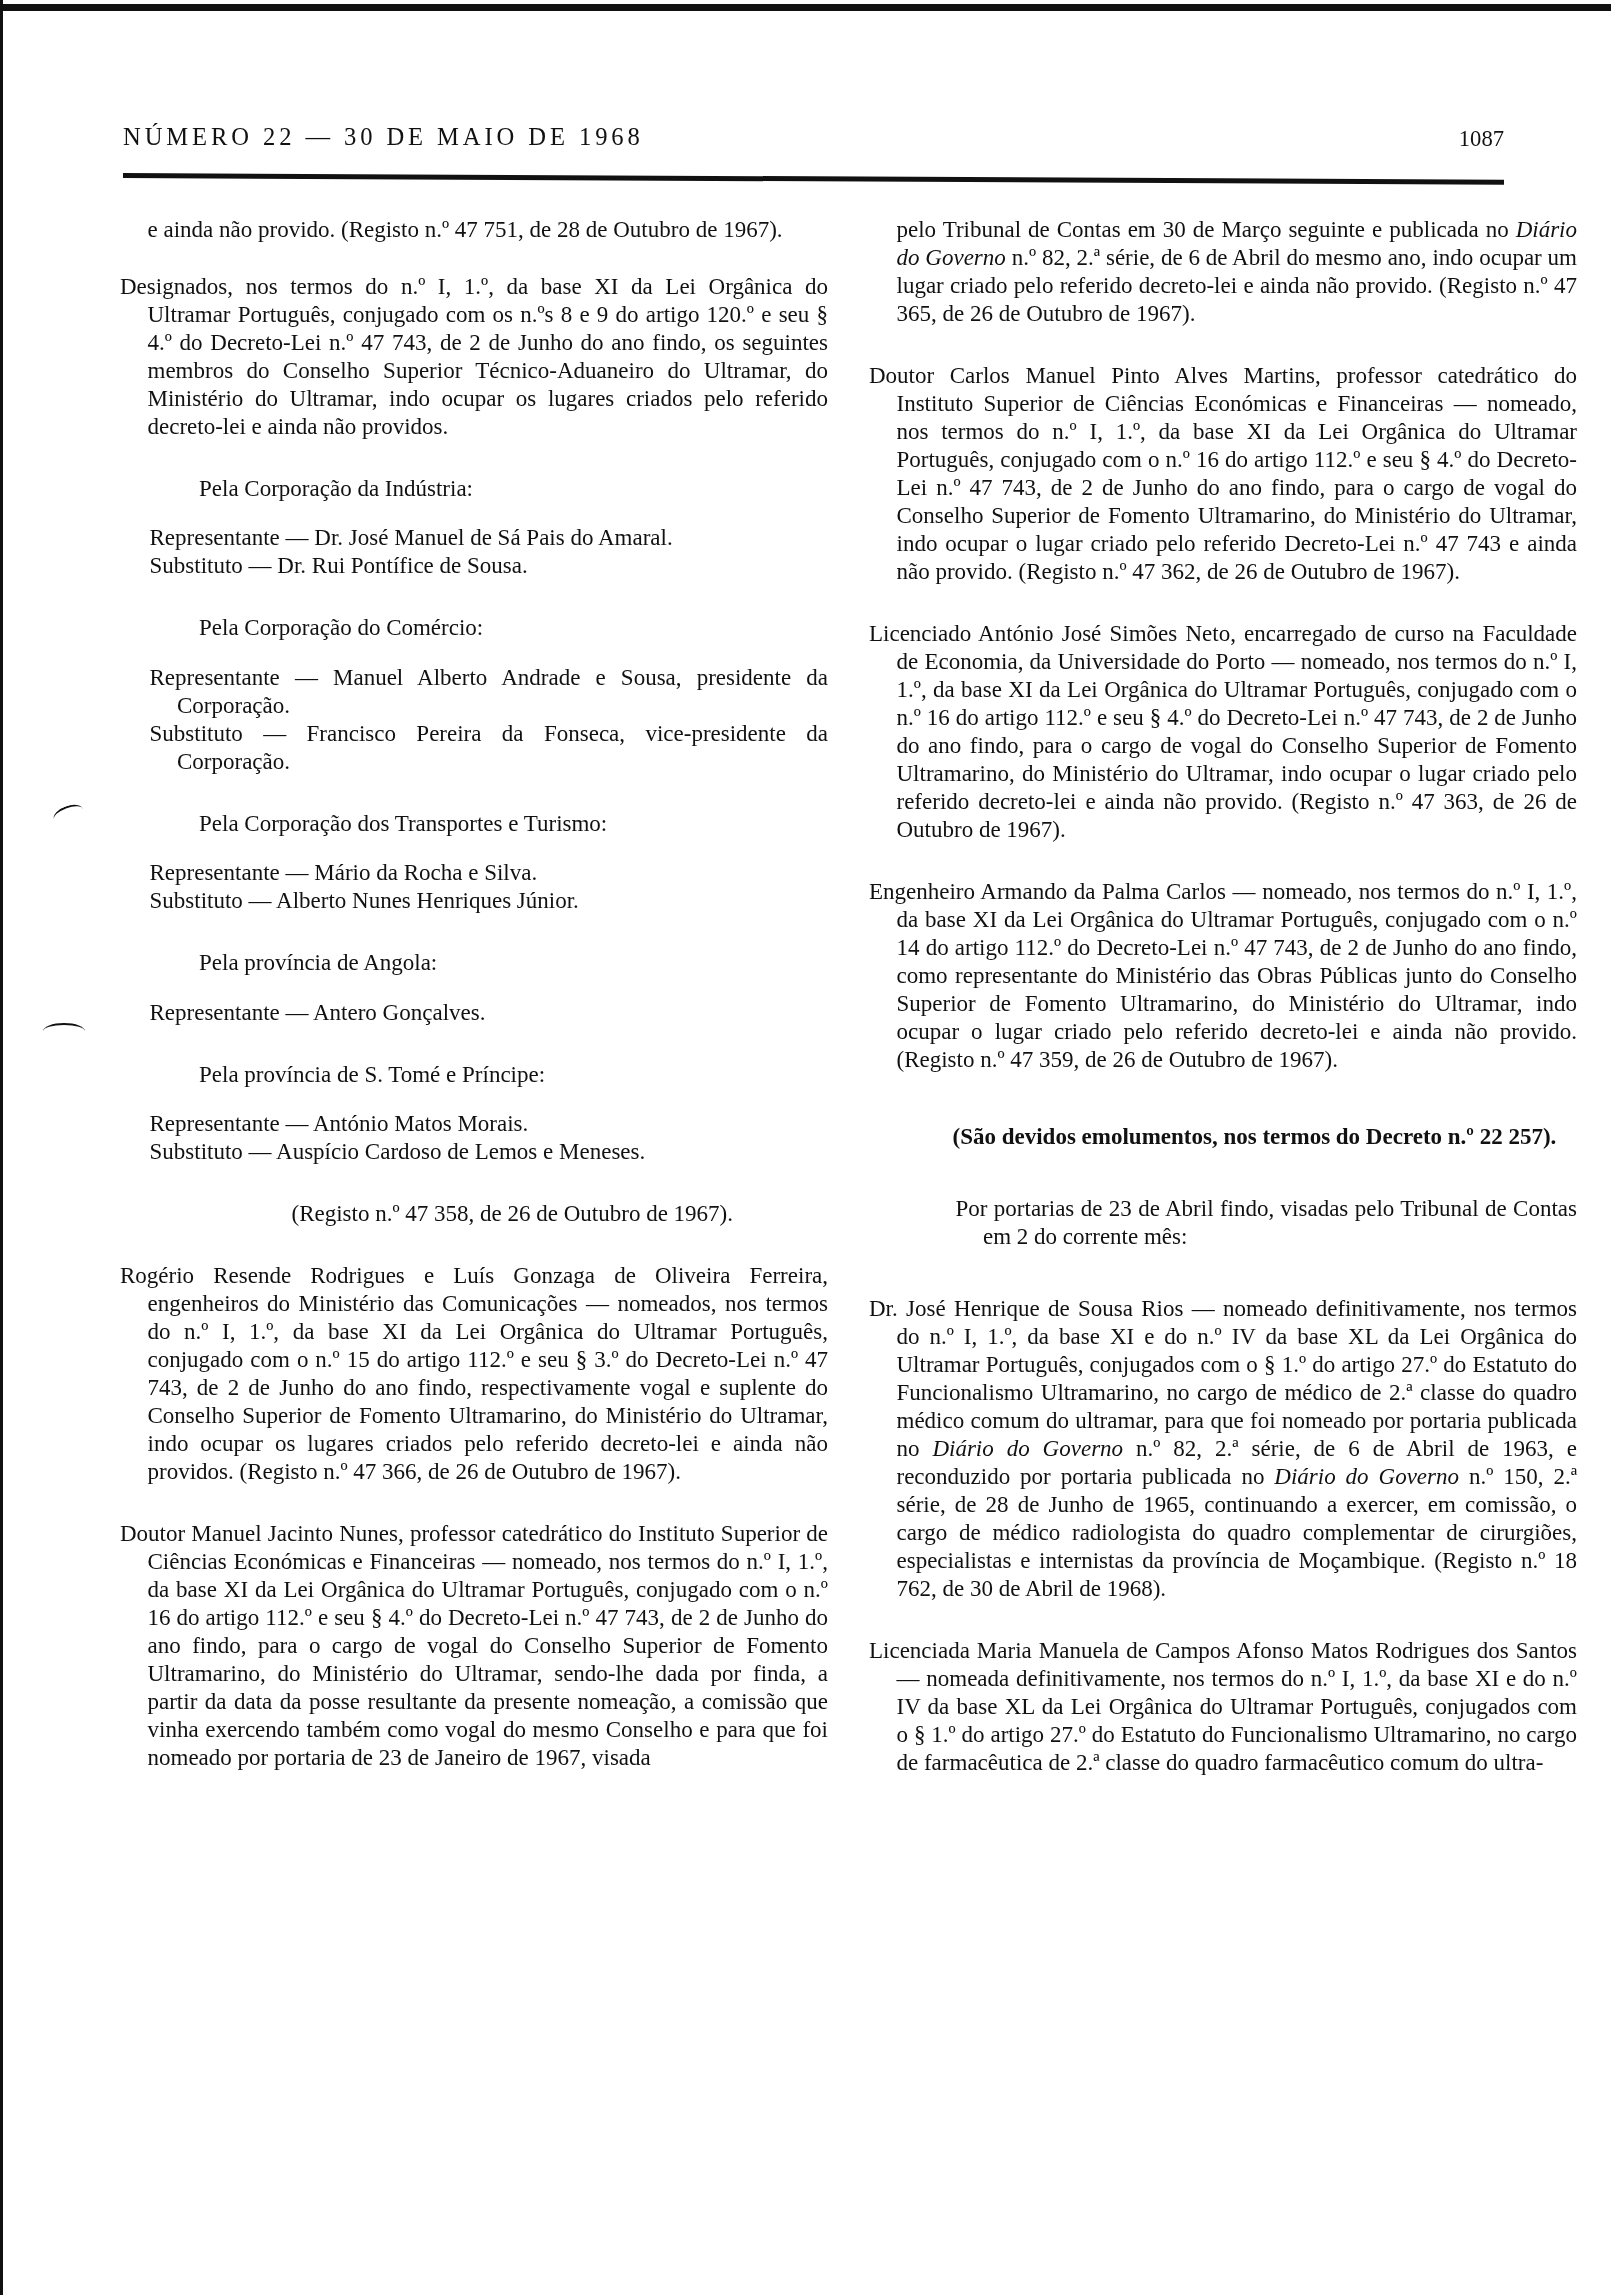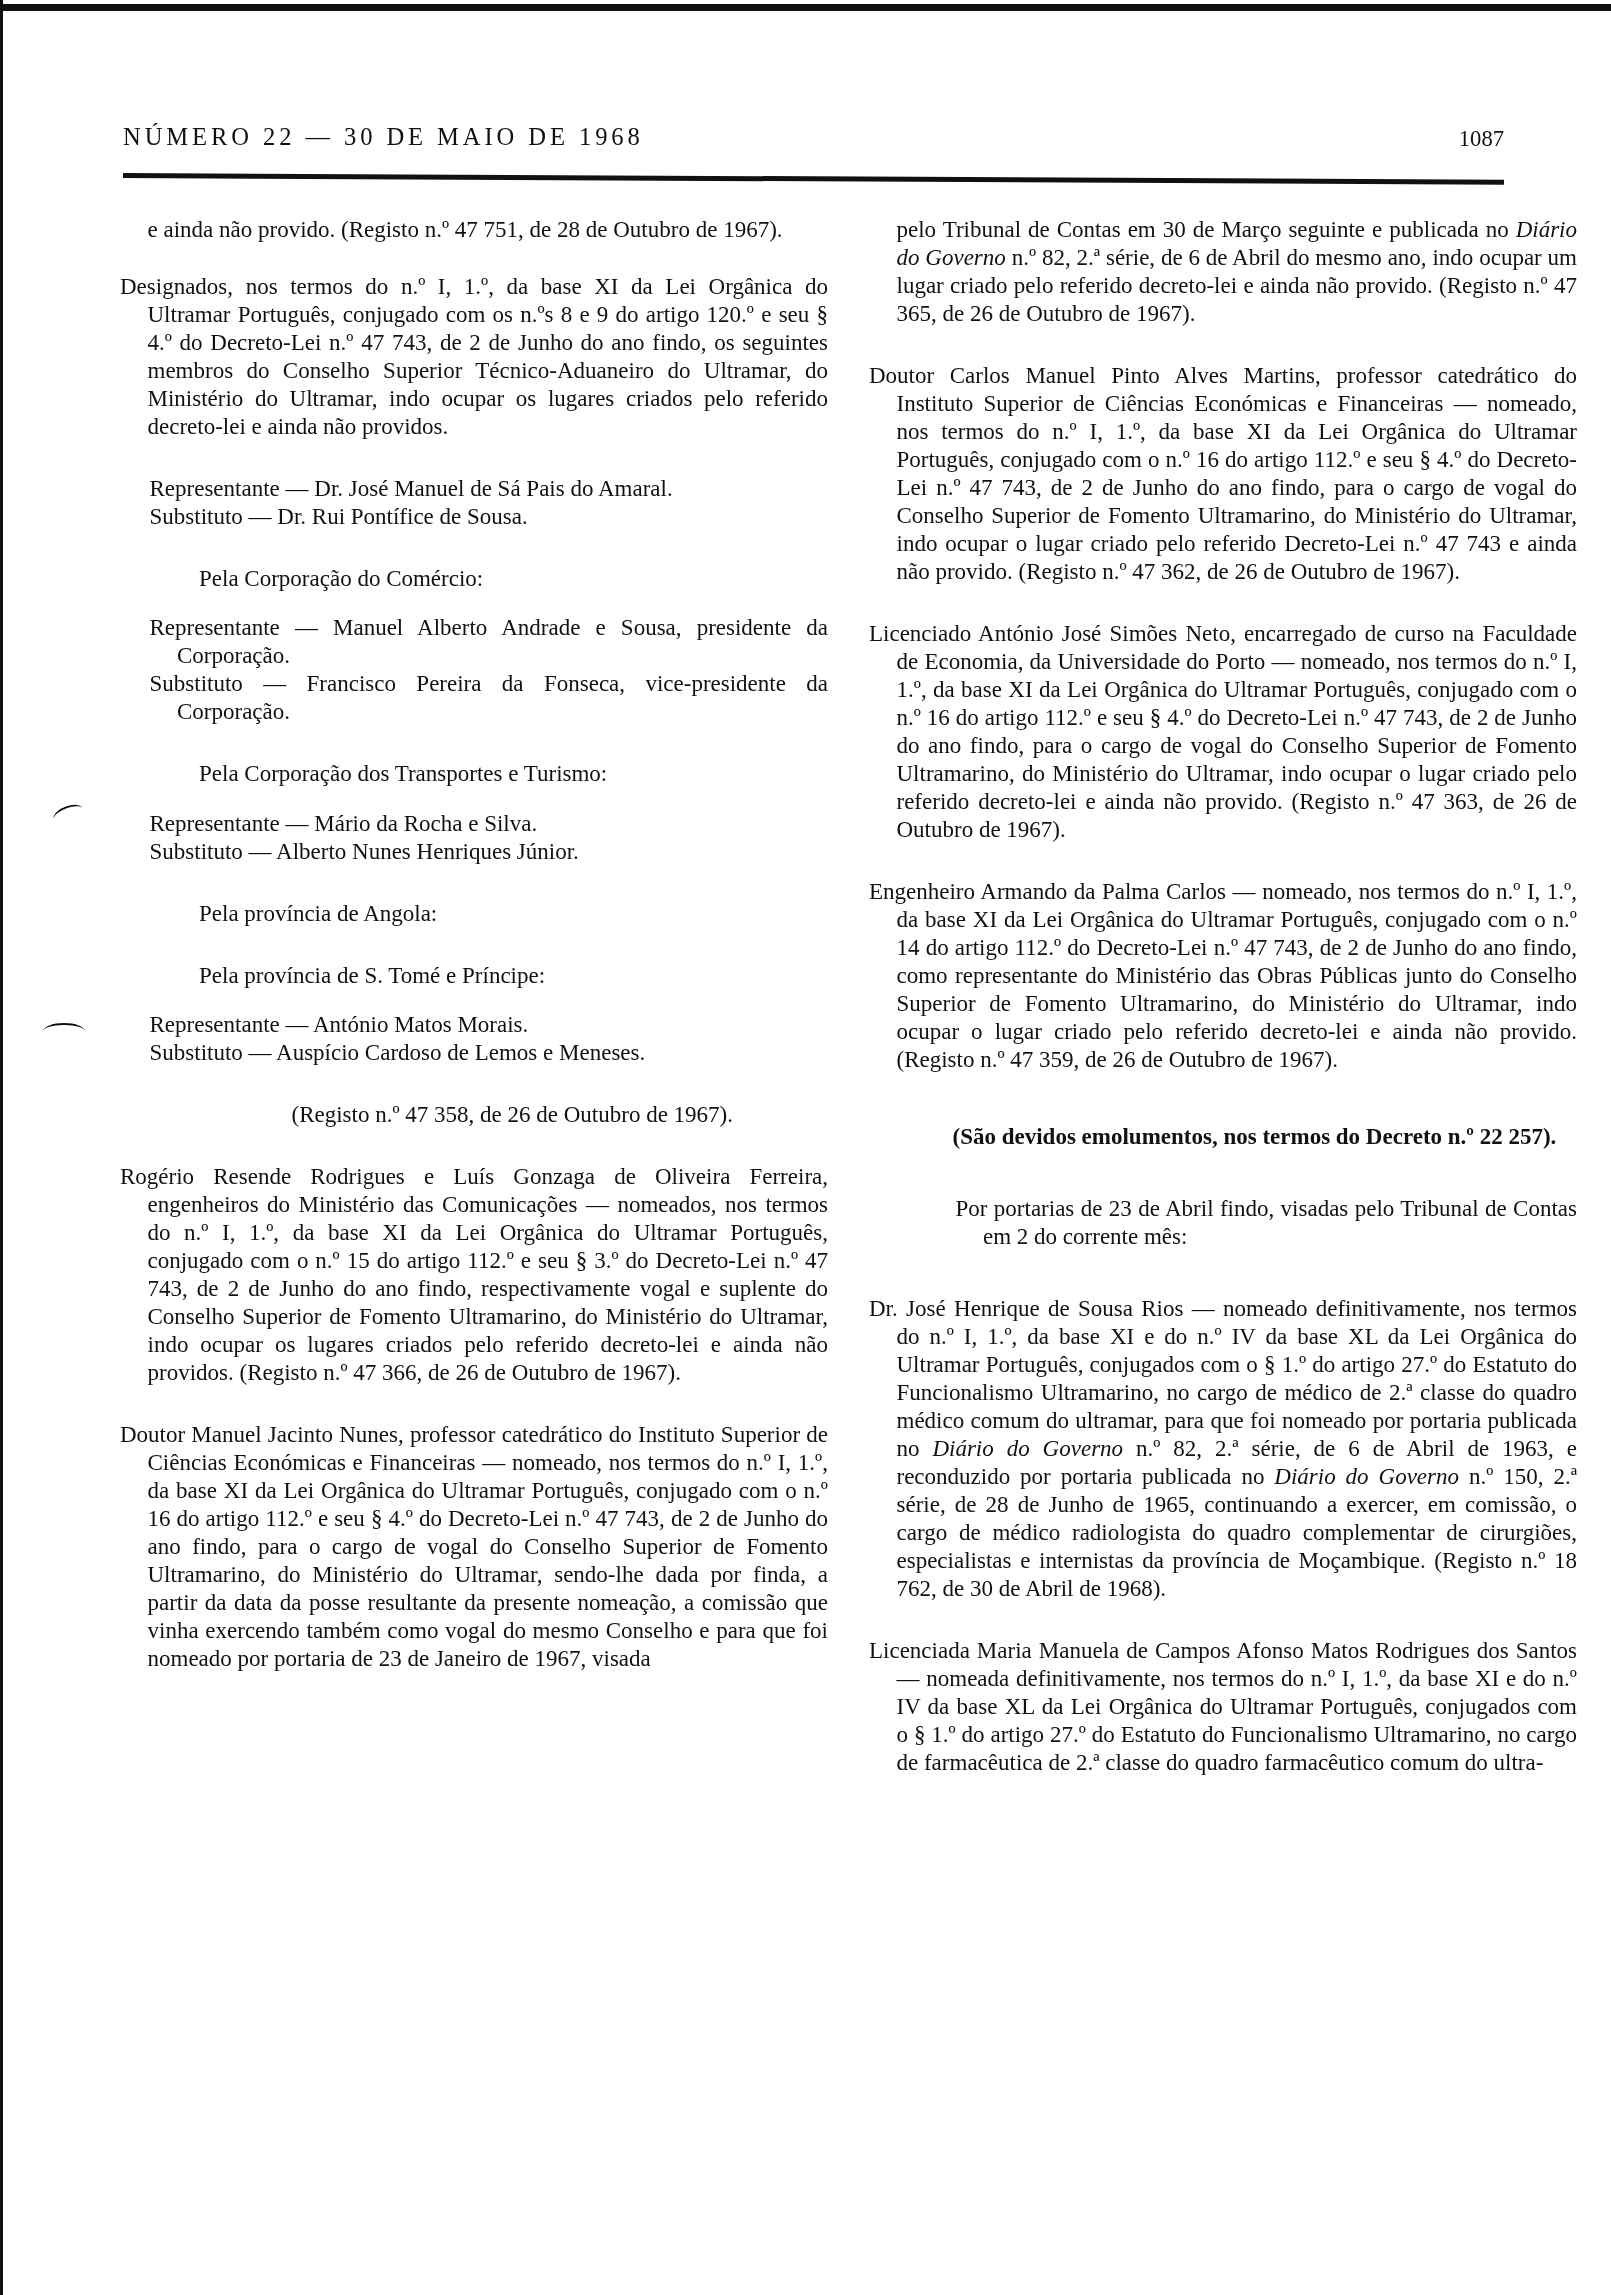--- a/index.html
+++ b/index.html
@@ -74,35 +74,37 @@
 <div class="header-rule"></div>
 
 <div class="mark" style="left:53px; top:806px; width:30.5px; height:14.7px; transform:rotate(-20deg);"></div>
 <div class="mark" style="left:43px; top:1023px; width:42px; height:14.7px;"></div>
 
 <div class="col col-left">
   <p class="para cont" style="margin-bottom:28.5px;">e ainda não provido. (Registo n.º 47 751, de 28 de Outubro de 1967).</p>
   <p class="para" style="margin-bottom:34px;">Designados, nos termos do n.º I, 1.º, da base XI da Lei Orgânica do Ultramar Português, conjugado com os n.ºs 8 e 9 do artigo 120.º e seu § 4.º do Decreto-Lei n.º 47 743, de 2 de Junho do ano findo, os seguintes membros do Conselho Superior Técnico-Aduaneiro do Ultramar, do Ministério do Ultramar, indo ocupar os lugares criados pelo referido decreto-lei e ainda não providos.</p>
 
   <div class="entry-group" style="margin-bottom:34px;">
+    <p class="heading">Pela Corporação da Indústria:</p>
     <p class="entry">Representante — Dr. José Manuel de Sá Pais do Amaral.</p>
     <p class="entry">Substituto — Dr. Rui Pontífice de Sousa.</p>
   </div>
   <div class="entry-group" style="margin-bottom:34px;">
     <p class="heading">Pela Corporação do Comércio:</p>
     <p class="entry">Representante — Manuel Alberto Andrade e Sousa, presidente da Corporação.</p>
     <p class="entry">Substituto — Francisco Pereira da Fonseca, vice-presidente da Corporação.</p>
   </div>
   <div class="entry-group" style="margin-bottom:34px;">
     <p class="heading">Pela Corporação dos Transportes e Turismo:</p>
     <p class="entry">Representante — Mário da Rocha e Silva.</p>
     <p class="entry">Substituto — Alberto Nunes Henriques Júnior.</p>
   </div>
   <div class="entry-group" style="margin-bottom:34px;">
     <p class="heading">Pela província de Angola:</p>
+    <p class="entry">Representante — Antero Gonçalves.</p>
   </div>
   <div class="entry-group" style="margin-bottom:34px;">
     <p class="heading">Pela província de S. Tomé e Príncipe:</p>
     <p class="entry">Representante — António Matos Morais.</p>
     <p class="entry">Substituto — Auspício Cardoso de Lemos e Meneses.</p>
   </div>
 
   <p class="registo" style="margin-bottom:34px;">(Registo n.º 47 358, de 26 de Outubro de 1967).</p>
   <p class="para" style="margin-bottom:34px;">Rogério Resende Rodrigues e Luís Gonzaga de Oliveira Ferreira, engenheiros do Ministério das Comunicações — nomeados, nos termos do n.º I, 1.º, da base XI da Lei Orgânica do Ultramar Português, conjugado com o n.º 15 do artigo 112.º e seu § 3.º do Decreto-Lei n.º 47 743, de 2 de Junho do ano findo, respectivamente vogal e suplente do Conselho Superior de Fomento Ultramarino, do Ministério do Ultramar, indo ocupar os lugares criados pelo referido decreto-lei e ainda não providos. (Registo n.º 47 366, de 26 de Outubro de 1967).</p>
   <p class="para">Doutor Manuel Jacinto Nunes, professor catedrático do Instituto Superior de Ciências Económicas e Financeiras — nomeado, nos termos do n.º I, 1.º, da base XI da Lei Orgânica do Ultramar Português, conjugado com o n.º 16 do artigo 112.º e seu § 4.º do Decreto-Lei n.º 47 743, de 2 de Junho do ano findo, para o cargo de vogal do Conselho Superior de Fomento Ultramarino, do Ministério do Ultramar, sendo-lhe dada por finda, a partir da data da posse resultante da presente nomeação, a comissão que vinha exercendo também como vogal do mesmo Conselho e para que foi nomeado por portaria de 23 de Janeiro de 1967, visada</p>

